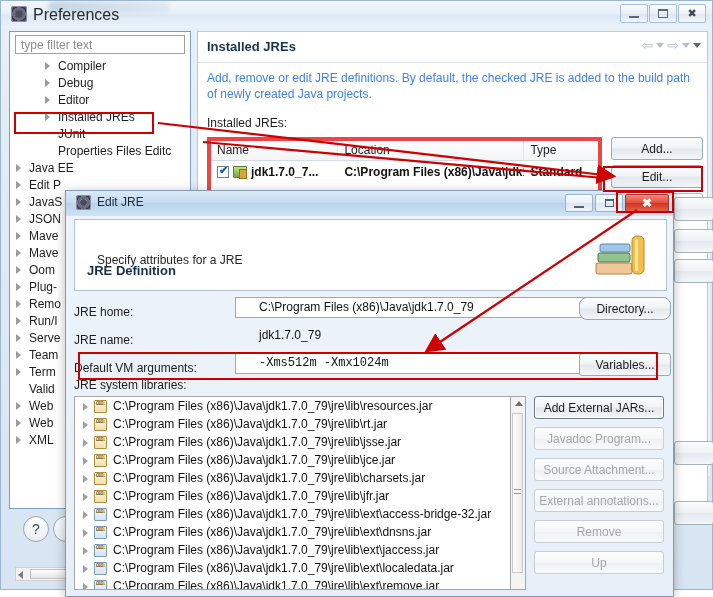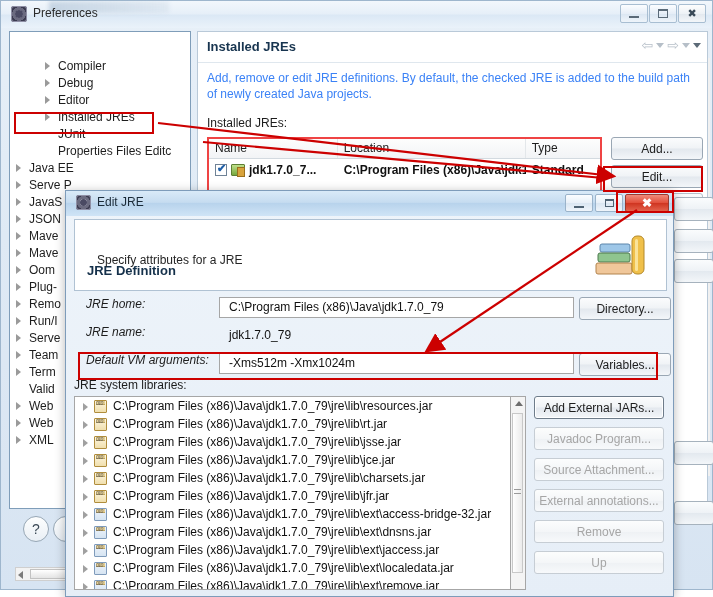--- a/index.html
+++ b/index.html
@@ -27,21 +27,21 @@
     position:absolute; left:10px; top:5px; width:16px; height:16px;
     background: radial-gradient(circle at 50% 50%, #b9b9c8 0 35%, #6b6b80 36% 60%, #3b3b50 61% 100%);
     border-radius: 3px;
     box-shadow: inset 0 0 0 1px #8f8fa5;
   }
   .prefs-title-icon::after{
     content:""; position:absolute; left:4px; top:4px; width:8px; height:8px;
     border-radius:50%; background:#4a4a63;
   }
   .prefs-title-text {
-    position:absolute; left:32px; top:5px; font-size:12px; color:#2a2a2a;
+    position:absolute; left:32px; top:5px; font-size:16px; color:#2a2a2a;
   }
   .prefs-ghost {
     position:absolute; left:48px; top:0px; width:120px; height:12px;
     background: linear-gradient(to right, rgba(150,175,200,.45), rgba(150,175,200,.15));
     filter: blur(2px);
   }
   .wbtns { position:absolute; right:6px; top:3px; display:flex; gap:1px; }
   .wbtn {
     width: 28px; height: 19px; border:1px solid #a8bed2;
     background: linear-gradient(to bottom,#fbfdff,#e6eef7 50%,#dae6f2 51%,#eef4fa);
@@ -125,21 +125,21 @@
   .nav-caret { width:0;height:0;border-left:4px solid transparent;border-right:4px solid transparent;border-top:5px solid #b6bfc8;}
   .nav-caret.dark { border-top-color:#5c6a77; }
 
   .content-desc {
     position:absolute; left:9px; top:38px; width:490px; font-size:12px; color:#3b82f6; line-height:16px;
   }
   .jre-label { position:absolute; left:9px; top:84px; font-size:12px; color:#1d1d1d; }
 
   .jre-table {
     position:absolute; left:9px; top:105px; width:395px; height:68px;
-    border:2px solid #ef4444; background:#fff; overflow:hidden;
+    border:4px solid #ef4444; background:#fff; overflow:hidden;
   }
   .jre-thead { display:flex; height:20px; border-bottom:1px solid #d3dae0;
     background: linear-gradient(to bottom,#fdfdfd,#f2f4f6); }
   .jre-th { font-size:12px; color:#1d1d1d; padding:2px 6px; border-right:1px solid #e3e7ea; overflow:hidden; white-space:nowrap;}
   .th-name{ width:130px; } .th-loc{ width:190px; } .th-type{ width:75px; border-right:none;}
   .jre-row { display:flex; height:22px; align-items:center; font-size:12px; font-weight:bold; color:#111; }
   .jre-cell { padding:0 6px; white-space:nowrap; overflow:hidden; }
   .c-name{ width:130px; display:flex; align-items:center; gap:4px;}
   .c-loc{ width:190px; } .c-type{ width:75px; }
   .chk {
@@ -199,25 +199,25 @@
   .jd-header {
     position:absolute; left:8px; top:28px; width:593px; height:72px;
     background:#fff; border:1px solid #b0c2d3;
   }
   .jd-h-title{ position:absolute; left:12px; top:12px; font-size:13px; font-weight:bold; color:#14304a;margin-top:31px;}
   .jd-h-sub{ position:absolute; left:22px; top:33px; font-size:12px; color:#252525;}
   .books-ico{ position:absolute; right:16px; top:10px; width:56px; height:52px; }
 
   .jd-body { position:absolute; left:8px; top:104px; width:593px; height:295px; }
 
-  .frow { position:absolute; left:12px; height:22px; display:flex; align-items:flex-start;font-style:italic; }
+  .frow { position:absolute; left:0; height:22px; display:flex; align-items:flex-end; }
   .flabel { font-size:12px; color:#1d1d1d; }
   .finput {
     position:absolute; height:21px; border:1px solid #a6a6a6; background:#fff;
-    font-size:12px; color:#111; padding:2px 9px; line-height:15px; white-space:nowrap; overflow:hidden;
+    font-size:12px; color:#111; padding:2px 23px; line-height:15px; white-space:nowrap; overflow:hidden;margin-left:16px;
   }
   .fbtn {
     position:absolute; width:92px; height:23px; border:1px solid #9aa7b4; border-radius:3px;
     background: linear-gradient(to bottom,#fbfcfd 0%, #f0f3f6 48%, #e3e8ee 52%, #f3f6f9 100%);
     font-size:12px; color:#1d1d1d; display:flex;align-items:center;justify-content:center;
   }
 
   .lib-label{ position:absolute; left:0; top:83px; font-size:12px; color:#1d1d1d; }
   .lib-list{
     position:absolute; left:0; top:101px; width:437px; height:194px;
@@ -274,20 +274,21 @@
             <i class="min-glyph"></i>
           </div>
         <div class="wbtn">
             <i class="max-glyph"></i>
           </div>
         <div class="wbtn close">✖</div>
       </div>
     </div>
 
     <div class="tree-panel"></div>
+    <div class="filter-box">type filter text</div>
     <div class="tree" id="tree">
         <div class="tnode lvl2">
           <i class="arrow"></i>
           <span class="lbl">Compiler</span>
         </div>
         <div class="tnode lvl2">
           <i class="arrow"></i>
           <span class="lbl">Debug</span>
         </div>
         <div class="tnode lvl2">
@@ -303,21 +304,21 @@
         </div>
         <div class="tnode lvl2 noarrow">
           <span class="lbl">Properties Files Editc</span>
         </div>
         <div class="tnode lvl1">
           <i class="arrow"></i>
           <span class="lbl">Java EE</span>
         </div>
         <div class="tnode lvl1">
           <i class="arrow"></i>
-          <span class="lbl">Serve P</span>
+          <span class="lbl">Edit P</span>
         </div>
         <div class="tnode lvl1">
           <i class="arrow"></i>
           <span class="lbl">JavaS</span>
         </div>
         <div class="tnode lvl1">
           <i class="arrow"></i>
           <span class="lbl">JSON</span>
         </div>
         <div class="tnode lvl1">
@@ -455,31 +456,31 @@
         <rect x="41" y="9" width="3" height="32" rx="1.5" fill="#fae39a"></rect>
       </svg>
     </div>
 
     <div class="jd-body">
 
       <div class="frow" style="top:2px">
         <span class="flabel">JRE home:</span>
       </div>
       <div class="finput" style="left:145px; top:2px; width:355px;">C:\Program Files (x86)\Java\jdk1.7.0_79</div>
-      <div class="fbtn" style="left:505px; top:2px;">Directory...</div>
+      <div class="fbtn" style="left:505px; top:2px;border-radius:8px;">Directory...</div>
 
       <div class="frow" style="top:30px">
         <span class="flabel">JRE name:</span>
       </div>
       <div class="finput" style="left:145px; top:30px; width:355px; border-color:transparent; background:transparent;">jdk1.7.0_79</div>
 
       <div class="frow" style="top:58px">
         <span class="flabel">Default VM arguments:</span>
       </div>
-      <div class="finput" style="left:145px; top:58px; width:355px;">-Xms512m -Xmx1024m</div>
+      <div class="finput" style="left:145px; top:58px; width:355px;font-family:Liberation Mono, monospace;">-Xms512m -Xmx1024m</div>
       <div class="fbtn" style="left:505px; top:58px;">Variables...</div>
 
       <div class="lib-label">JRE system libraries:</div>
 
       <div class="lib-list" id="libList">
           <div class="lib-item"><i class="ar"></i><i class="ji">
               <span>010</span>
             </i><span>C:\Program Files (x86)\Java\jdk1.7.0_79\jre\lib\resources.jar</span></div>
           <div class="lib-item"><i class="ar"></i><i class="ji">
               <span>010</span>

